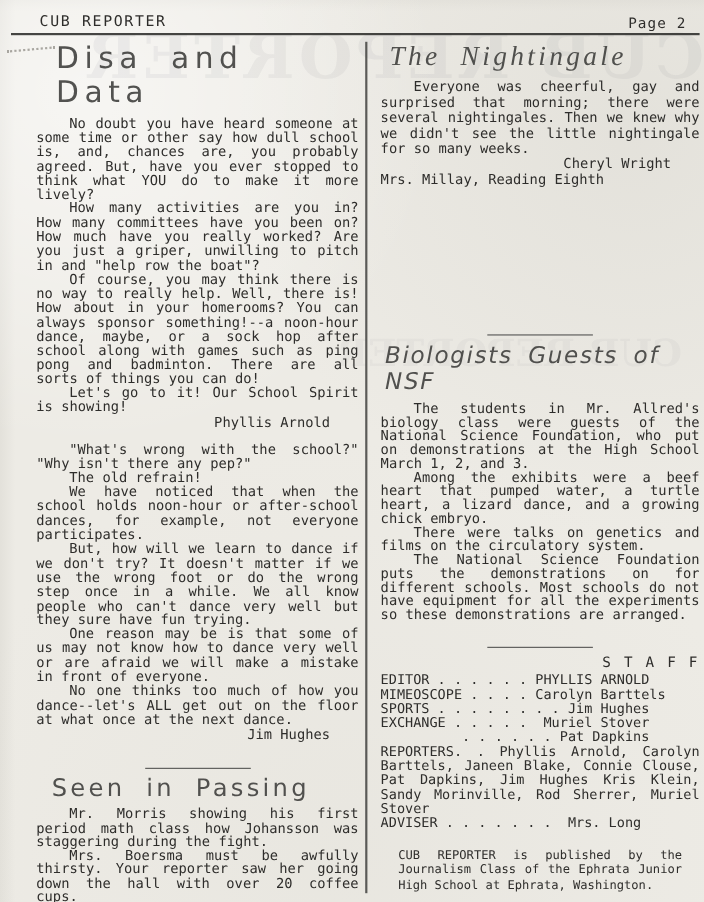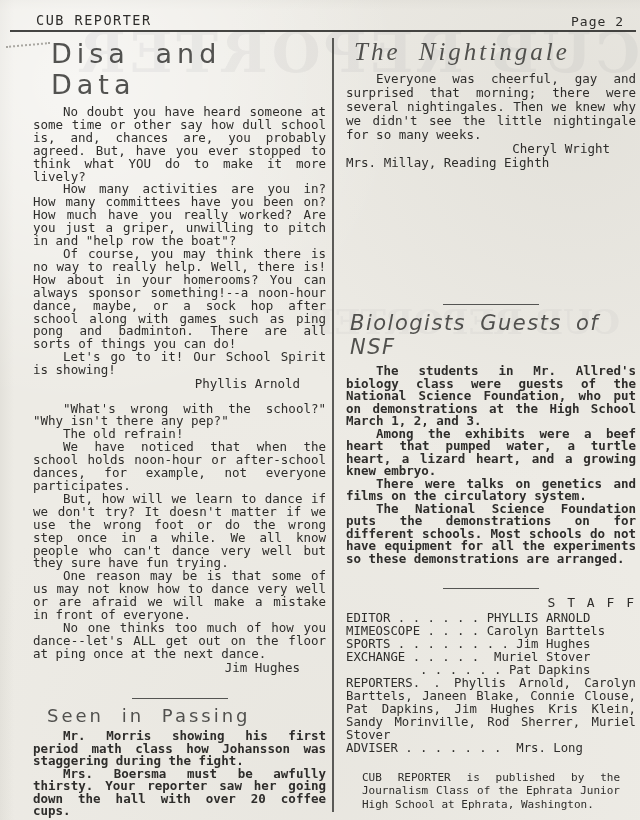--- a/index.html
+++ b/index.html
@@ -36,24 +36,24 @@
   }
   
   .vrule{position:absolute;left:332px;top:38px;height:774px;width:2px;background:#3a3a38;opacity:.82;}
   .col-left{position:absolute;left:33px;top:36px;width:293px;}
   .col-right{position:absolute;left:346px;top:36px;width:290px;}
   
   .hand{font-family:"DejaVu Sans", sans-serif;font-weight:400;color:#3c3c3a;opacity:.88;margin:0;}
   .h-disa{font-size:27px;letter-spacing:5px;word-spacing:12px;margin:2px 0 6px 18px;}
   .h-night{font-style:italic;font-size:25px;letter-spacing:3px;word-spacing:9px;margin:2px 0 6px 8px;font-family:Liberation Serif, serif;}
   .h-bio{font-style:italic;font-size:21px;letter-spacing:1.5px;word-spacing:6px;margin:2px 0 6px 4px;}
-  .h-seen{font-size:18px;letter-spacing:3px;word-spacing:9px;margin:2px 0 4px 14px;}
+  .h-seen{font-size:22px;letter-spacing:3px;word-spacing:9px;margin:2px 0 4px 14px;}
   
   .tp{margin:0;font-size:12.5px;line-height:12.9px;text-align:justify;text-indent:30px;}
-  .tight .tp{line-height:12.5px;font-weight:bold;}
+  .tight .tp{line-height:12.5px;}
   .night .tp{line-height:14px;}
   .byline{margin:0;font-size:12.5px;line-height:13.5px;text-align:right;padding-right:26px;}
   .credit{margin:0;font-size:12.5px;line-height:13.5px;text-align:left;}
   .gap{height:12px;}
   .sep{border:none;border-top:1.5px solid #3a3a38;width:96px;margin:10px auto 6px auto;opacity:.85;}
   
   .seen-section{position:absolute;left:0;top:652px;width:100%;}
   .bio-section{position:absolute;left:0;top:258px;width:100%;}
   .staff-section{position:absolute;left:0;top:542px;width:100%;}
   
@@ -84,21 +84,21 @@
       <p class="tp">How many activities are you in? How many committees have you been on? How much have you really worked? Are you just a griper, unwilling to pitch in and "help row the boat"?</p>
       <p class="tp">Of course, you may think there is no way to really help. Well, there is! How about in your homerooms? You can always sponsor something!--a noon-hour dance, maybe, or a sock hop after school along with games such as ping pong and badminton. There are all sorts of things you can do!</p>
       <p class="tp">Let's go to it! Our School Spirit is showing!</p>
       <p class="byline">Phyllis Arnold</p>
       <div class="gap"></div>
       <p class="tp">"What's wrong with the school?" "Why isn't there any pep?"</p>
       <p class="tp">The old refrain!</p>
       <p class="tp">We have noticed that when the school holds noon-hour or after-school dances, for example, not everyone participates.</p>
       <p class="tp">But, how will we learn to dance if we don't try? It doesn't matter if we use the wrong foot or do the wrong step once in a while. We all know people who can't dance very well but they sure have fun trying.</p>
       <p class="tp">One reason may be is that some of us may not know how to dance very well or are afraid we will make a mistake in front of everyone.</p>
-      <p class="tp">No one thinks too much of how you dance--let's ALL get out on the floor at ping once at the next dance.</p>
+      <p class="tp">No one thinks too much of how you dance--let's ALL get out on the floor at what once at the next dance.</p>
       <p class="byline">Jim Hughes</p>
     </div>
 
     <div class="seen-section tight">
       <hr class="sep">
       <h2 class="hand h-seen">Seen in Passing</h2>
       <p class="tp">Mr. Morris showing his first period math class how Johansson was staggering during the fight.</p>
       <p class="tp">Mrs. Boersma must be awfully thirsty. Your reporter saw her going down the hall with over 20 coffee cups.</p>
     </div>
   </div>
@@ -108,21 +108,21 @@
       <h1 class="hand h-night">The Nightingale</h1>
       <p class="tp">Everyone was cheerful, gay and surprised that morning; there were several nightingales. Then we knew why we didn't see the little nightingale for so many weeks.</p>
       <p class="byline">Cheryl Wright</p>
       <p class="credit">Mrs. Millay, Reading Eighth</p>
     </div>
 
     <div class="bio-section tight">
       <hr class="sep">
       <h2 class="hand h-bio">Biologists Guests of NSF</h2>
       <p class="tp">The students in Mr. Allred's biology class were guests of the National Science Foundation, who put on demonstrations at the High School March 1, 2, and 3.</p>
-      <p class="tp">Among the exhibits were a beef heart that pumped water, a turtle heart, a lizard heart, and a growing knew embryo.</p>
+      <p class="tp">Among the exhibits were a beef heart that pumped water, a turtle heart, a lizard dance, and a growing chick embryo.</p>
       <p class="tp">There were talks on genetics and films on the circulatory system.</p>
       <p class="tp">The National Science Foundation puts the demonstrations on for different schools. Most schools do not have equipment for all the experiments so these demonstrations are arranged.</p>
     </div>
 
     <div class="staff-section">
       <hr class="sep">
       <p class="staff-title">S T A F F</p>
       <p class="staff-row">EDITOR . . . . . . PHYLLIS ARNOLD</p>
       <p class="staff-row">MIMEOSCOPE . . . . Carolyn Barttels</p>
       <p class="staff-row">SPORTS . . . . . . . . Jim Hughes</p>

